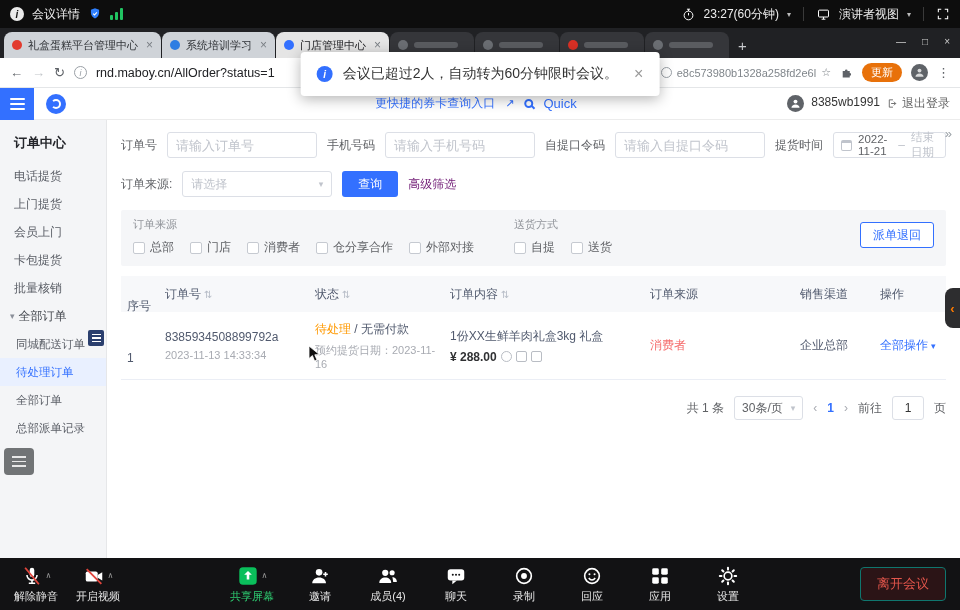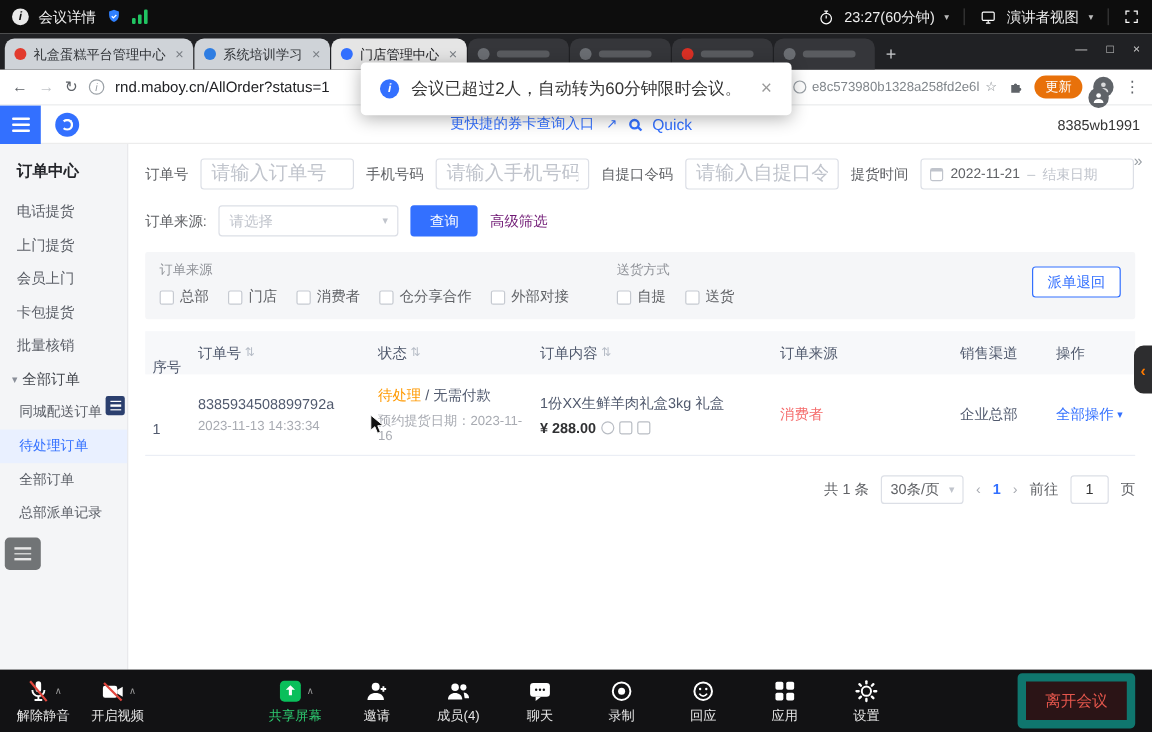--- a/index.html
+++ b/index.html
@@ -45,41 +45,41 @@
   .hamburger i{display:block;width:15px;height:2px;background:#fff;border-radius:1px;}
   .app-logo{width:20px;height:20px;border-radius:50%;background:#3370ff;margin:0 7px 0 12px;position:relative;flex:none;}
   .app-logo::after{content:"";position:absolute;inset:5px;border:2px solid #fff;border-radius:50%;border-left-color:transparent;}
   .app-title{color:#3370ff;font-weight:bold;font-size:15px;letter-spacing:1px;}
   .hd-center{position:absolute;left:50%;transform:translateX(-52%);display:flex;align-items:center;gap:10px;}
   .quick-link{color:#3370ff;font-size:12px;}
   .linkout{color:#3370ff;font-size:11px;}
   .magnifier{width:9px;height:9px;border:2px solid #3370ff;border-radius:50%;position:relative;display:inline-block;}
   .magnifier::after{content:"";position:absolute;width:5px;height:2px;background:#3370ff;right:-4px;bottom:-2px;transform:rotate(45deg);}
   .quick-word{color:#3370ff;font-size:13px;}
-  .hd-right{position:absolute;right:10px;display:flex;align-items:center;gap:7px;font-size:12px;color:#333;flex-direction:column;}
+  .hd-right{position:absolute;right:10px;display:flex;gap:7px;font-size:12px;color:#333;}
   .logout{color:#666;display:flex;align-items:center;gap:4px;}
 
   
   .app-body{display:flex;height:438px;background:#f4f5f7;}
   .sidebar{width:107px;background:#f4f5f7;border-right:1px solid #e6e7e9;font-size:12px;color:#5a5e66;padding-top:8px;position:relative;flex:none;}
   .sec-title{font-weight:bold;color:#24262b;font-size:13px;padding:6px 0 10px 14px;}
   .side-item{height:28px;line-height:28px;padding-left:14px;white-space:nowrap;}
   .side-group{height:28px;line-height:28px;padding-left:10px;display:flex;align-items:center;gap:4px;color:#42464d;}
   .side-group .gcaret{font-size:9px;color:#8a8f99;}
   .side-child{height:28px;line-height:28px;padding-left:16px;white-space:nowrap;font-size:11.5px;}
   .side-child.active{color:#3370ff;background:#e9f0ff;}
   .side-pin{position:absolute;right:2px;top:210px;width:16px;height:16px;background:#2b3f6e;border-radius:2px;display:flex;flex-direction:column;justify-content:center;align-items:center;gap:2px;}
   .side-pin i{display:block;width:9px;height:1.5px;background:#fff;}
 
   .main{flex:1;background:#fff;padding:12px 14px;position:relative;overflow:hidden;}
   .collapse-arrows{position:absolute;top:6px;right:8px;color:#9aa0a6;font-size:13px;}
 
   .f-row{display:flex;align-items:center;gap:10px;margin-bottom:13px;font-size:12px;}
   .f-label{color:#606266;flex:none;}
-  .f-input{width:128px;height:26px;border:1px solid #dcdfe6;border-radius:3px;font-size:16px;padding:0 8px;color:#333;outline:none;font-family:inherit;}
+  .f-input{width:150px;height:26px;border:1px solid #dcdfe6;border-radius:3px;font-size:13px;padding:0 8px;color:#333;outline:none;font-family:inherit;}
   input::placeholder{color:#c0c4cc;}
   .date-box{width:178px;height:26px;border:1px solid #dcdfe6;border-radius:3px;display:flex;align-items:center;gap:6px;padding:0 7px;}
   .cal-ic{width:11px;height:11px;border:1px solid #c0c4cc;border-radius:2px;border-top-width:3px;flex:none;}
   .date-start{color:#606266;font-size:11.5px;}
   .date-sep{color:#c0c4cc;}
   .date-end{color:#c0c4cc;font-size:11.5px;}
   .sel-box{width:150px;height:26px;border:1px solid #dcdfe6;border-radius:3px;display:flex;align-items:center;justify-content:space-between;padding:0 8px;color:#c0c4cc;}
   .sel-caret{font-size:9px;color:#c0c4cc;}
   .btn-primary{height:26px;background:#3370ff;color:#fff;border:none;border-radius:3px;padding:0 16px;font-size:12px;font-family:inherit;}
   .adv-link{color:#701a75;font-size:12px;}
@@ -132,21 +132,21 @@
 
   
   .meet-bottom{position:absolute;left:0;bottom:0;width:960px;height:52px;background:#121214;display:flex;align-items:center;color:#e6e6e6;}
   .mb-left{display:flex;gap:18px;margin-left:14px;}
   .mb-center{flex:1;display:flex;justify-content:center;gap:24px;}
   .mb-right{margin-right:14px;}
   .ctrl{display:flex;flex-direction:column;align-items:center;gap:2px;font-size:11px;min-width:44px;}
   .iconrow{display:flex;align-items:flex-start;height:22px;}
   .ctrl .caret{font-size:8px;color:#9a9a9a;margin-left:3px;margin-top:6px;}
   .lbl-green{color:#2ecc71;}
-  .leave-btn{background:#2b1416;border:7px solid #0f766e;color:#e4564c;border-radius:4px;padding:7px 16px;font-size:13px;font-family:inherit;}
+  .leave-btn{background:#2b1416;border:1px solid #0f766e;color:#e4564c;border-radius:4px;padding:7px 16px;font-size:13px;font-family:inherit;}
 
   .cursor{position:absolute;left:308px;top:345px;z-index:60;}
 </style>
 </head>
 <body>
 
 <div class="stage">
 
   <div class="meet-top">
     <div class="mt-left">

